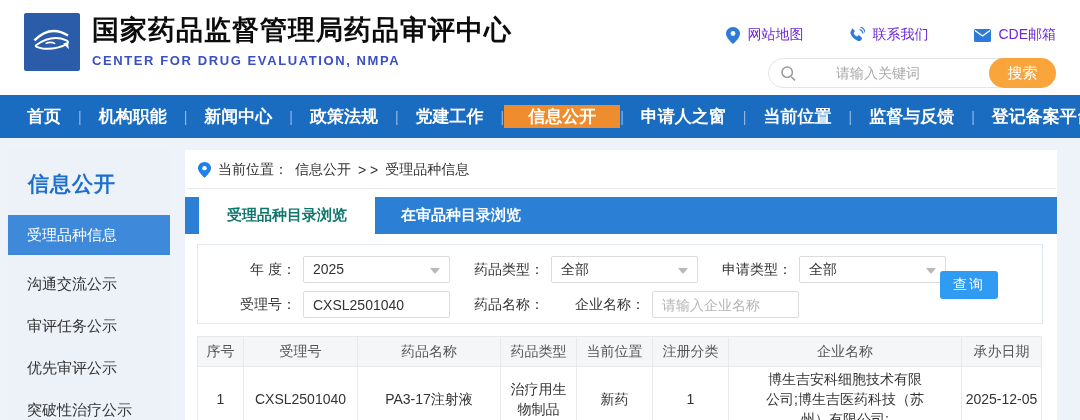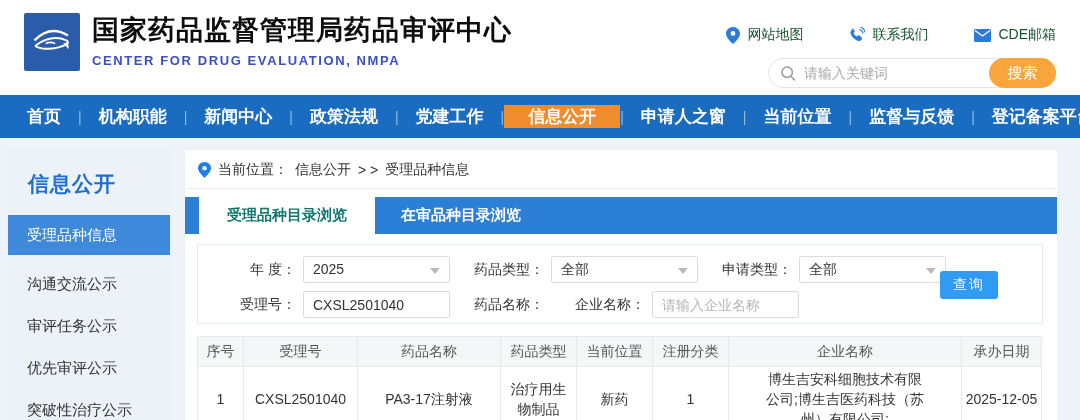--- a/index.html
+++ b/index.html
@@ -6,22 +6,22 @@
   html,body { width:1080px; height:420px; overflow:hidden; }
   body { font-family:"Liberation Sans","DejaVu Sans",sans-serif; background:#ffffff; position:relative; }
 
   
   .top { position:absolute; left:13px; top:0; width:1080px; height:95px; background:#ffffff; }
   .logo { position:absolute; left:11px; top:13px; width:56px; height:58px; background:#2a5caa; border-radius:2px; display:flex; align-items:center; justify-content:center; }
   .brand { position:absolute; left:79px; top:13px; }
   .brand-cn { font-size:27px; font-weight:bold; color:#0c0c0c; letter-spacing:1px; line-height:34px; }
   .brand-en { margin-top:6px; font-size:13px; font-weight:bold; color:#3a4fc4; letter-spacing:1.6px; }
   .quick-links { position:absolute; right:37px; top:26px; display:flex; gap:46px; }
-  .qlink { display:flex; align-items:center; gap:7px; font-size:14px; color:#14532d; text-decoration:none; cursor:pointer; }
-  .search { position:absolute; right:37px; top:58px; width:288px; height:30px; border:1px solid #e4e4e4; border-radius:16px; background:#fff; display:flex; align-items:center; }
+  .qlink { display:flex; align-items:center; gap:7px; font-size:14px; color:#6d28d9; text-decoration:none; cursor:pointer; }
+  .search { position:absolute; right:37px; top:58px; width:288px; height:30px; border:1px solid #e4e4e4; border-radius:16px; background:#fff; display:flex; align-items:center;gap:32px; }
   .search svg { margin-left:12px; flex:none; }
   .search input { border:none; outline:none; background:transparent; font-size:14px; color:#333; margin-left:8px; width:160px; font-family:inherit; }
   .search input::placeholder { color:#a9a9a9; }
   .search-btn { position:absolute; right:-1px; top:-1px; height:30px; width:67px; border:none; border-radius:16px; background:#f9a53c; color:#fff; font-size:15px; cursor:pointer; font-family:inherit; }
 
   
   .nav { position:absolute; left:0; top:95px; width:1080px; height:43px; background:#1a6cc1; display:flex; align-items:center; padding-left:10px; }
   .nav-item { display:flex; align-items:center; padding:0 17px; color:#fff; font-size:17px; font-weight:bold; text-decoration:none; cursor:pointer; white-space:nowrap; }
   .nav-item.active { background:#ee8c2e; padding:0 24px; }
   .nav-sep { display:flex; align-items:center; color:rgba(255,255,255,.5); font-size:14px; }

